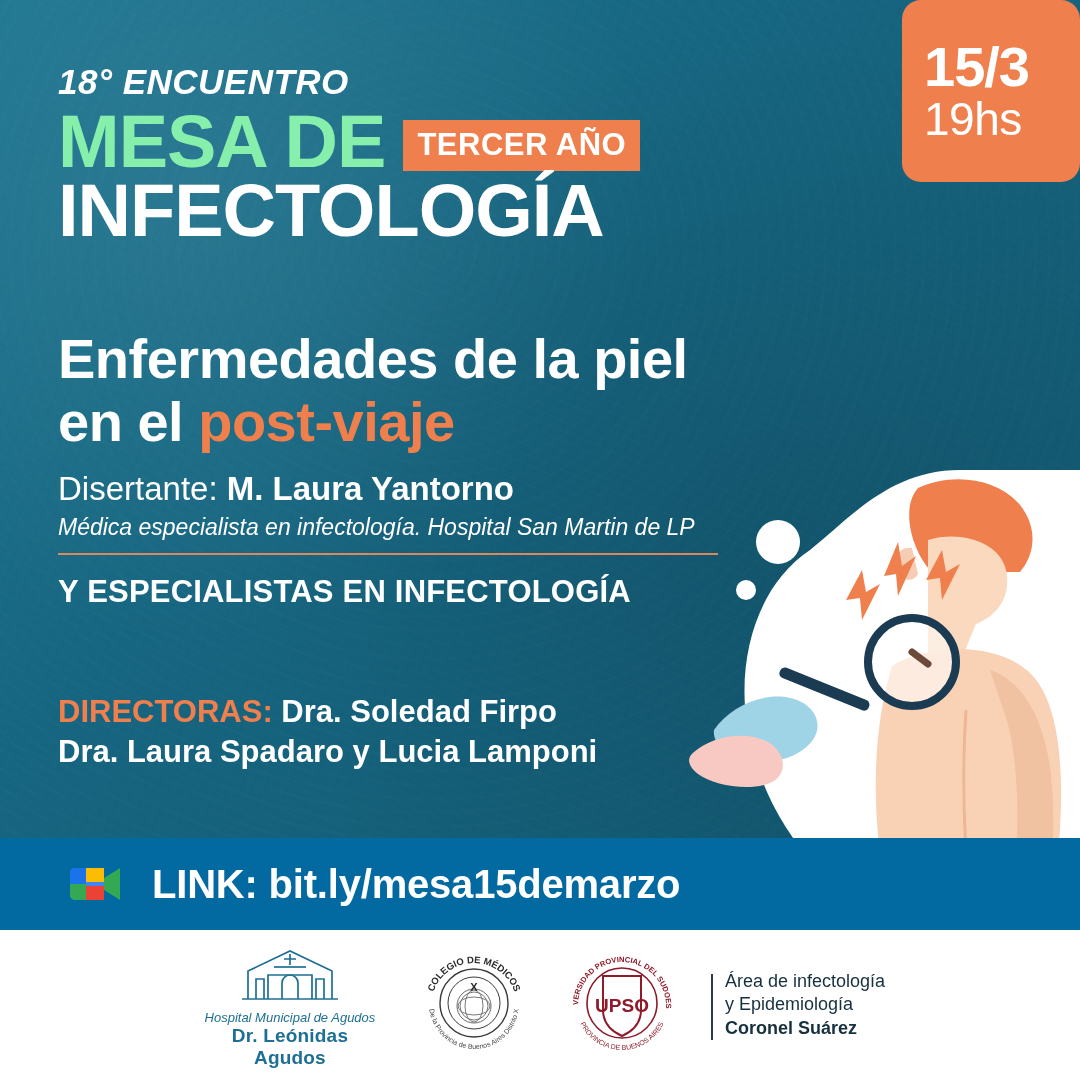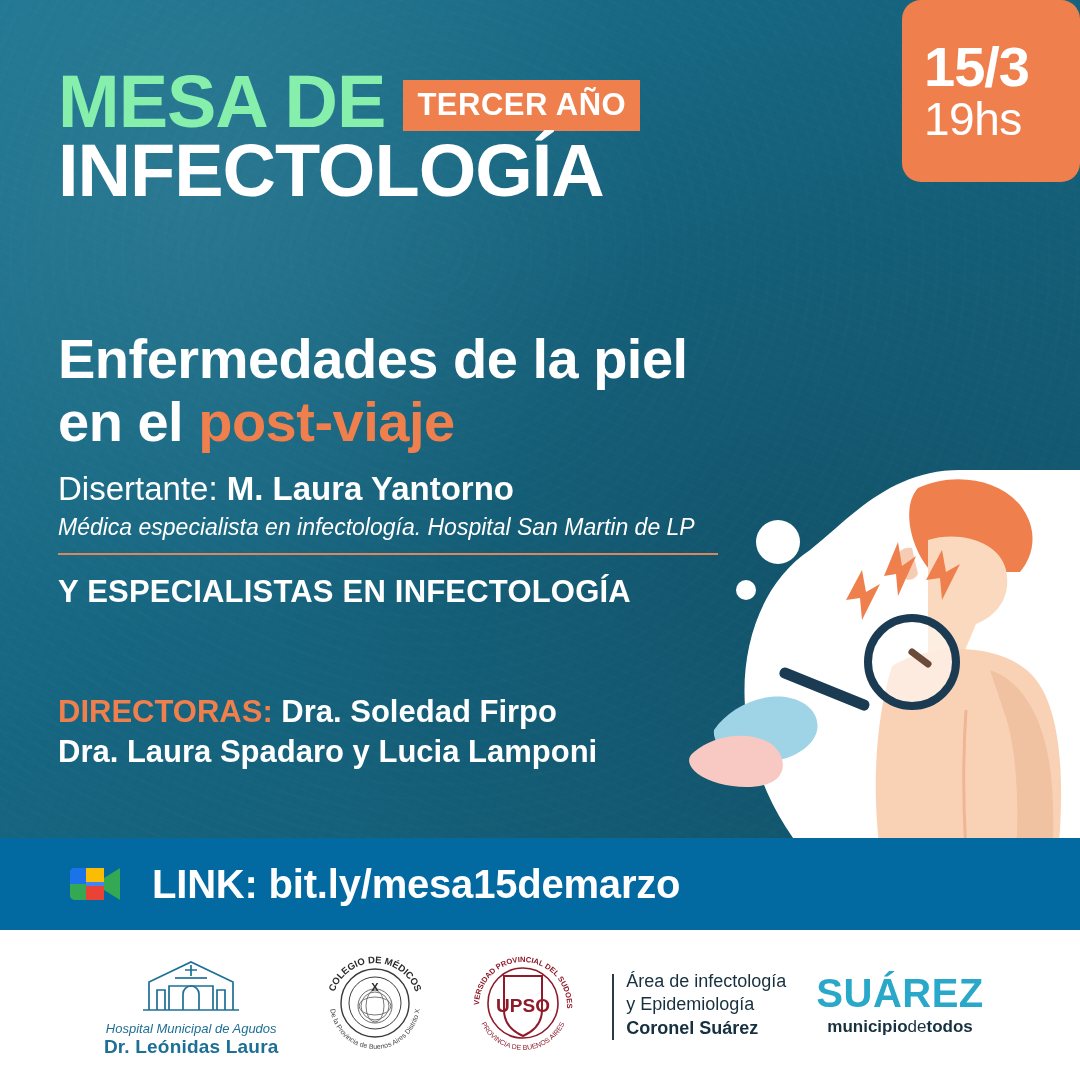--- a/index.html
+++ b/index.html
@@ -244,20 +244,21 @@
       <path d="M266 150 l16 -30 l4 22 l14 -8 l-18 36 l-2 -22 z" fill="#ef7f4c"></path>
     </svg>
   </div>
 
   <div class="date-badge">
     <div class="d1">15/3</div>
     <div class="d2">19hs</div>
   </div>
 
   <div class="headline">
+    <div class="eyebrow">18° ENCUENTRO</div>
     <div class="title-row">
       <div class="title-1">MESA DE</div>
       <div class="chip">TERCER AÑO</div>
     </div>
     <div class="title-2">INFECTOLOGÍA</div>
   </div>
 
   <div class="subtitle">
     <span>Enfermedades de la piel</span><br>
     <span>en el </span><span class="accent">post-viaje</span>
@@ -312,21 +313,21 @@
             <path d="M30 58 L30 34 L74 34 L74 58"></path>
             <path d="M44 58 L44 42 A8 8 0 0 1 60 42 L60 58"></path>
             <path d="M36 26 L68 26"></path>
             <path d="M46 18 L58 18 M52 13 L52 24"></path>
             <path d="M18 58 L18 38 L26 38 L26 58"></path>
             <path d="M78 58 L78 38 L86 38 L86 58"></path>
           </g>
         </svg>
       </span>
       <div class="lh-t1">Hospital Municipal de Agudos</div>
-      <div class="lh-t2">Dr. Leónidas Laura</div>
+      <div class="lh-t2">Dr. Leónidas Agudos</div>
     </div>
 
     <div class="logo logo-round">
       <span>
         <svg width="118" height="118" viewBox="0 0 118 118">
           <defs>
             <path id="cmTop" d="M16,62 A43,43 0 0 1 102,62"></path>
             <path id="cmBot" d="M14,60 A45,45 0 0 0 104,60"></path>
           </defs>
           <circle cx="59" cy="59" r="34" fill="none" stroke="#3b3b3b" stroke-width="1.4"></circle>
@@ -370,21 +371,15 @@
 
     <div class="area-box">
       <div class="area-bar"></div>
       <div class="area-lines">
         <div>Área de infectología</div>
         <div>y Epidemiología</div>
         <div class="bold">Coronel Suárez</div>
       </div>
     </div>
 
-    <div class="suarez">
-      <div class="s1">SUÁREZ</div>
-      <div class="s2">
-        <b>municipio</b><span>de</span><b>todos</b>
-      </div>
-    </div>
 
   </div>
 </div>
 
 </body></html>

